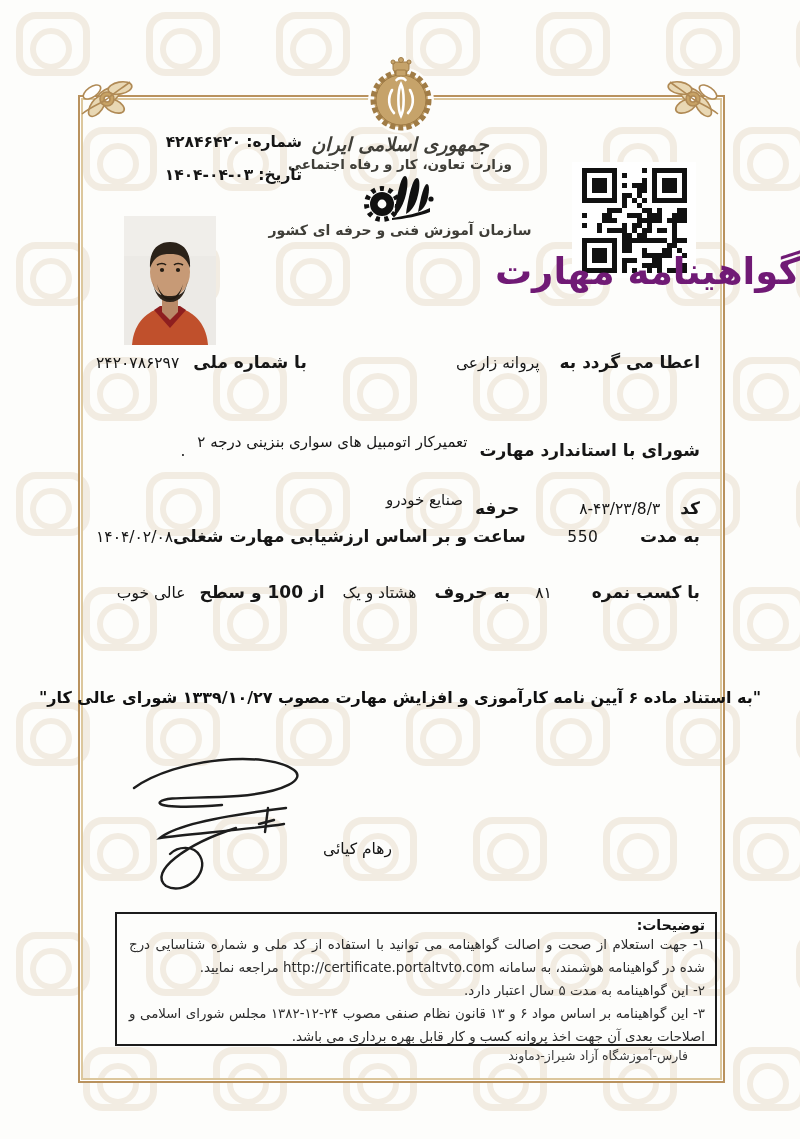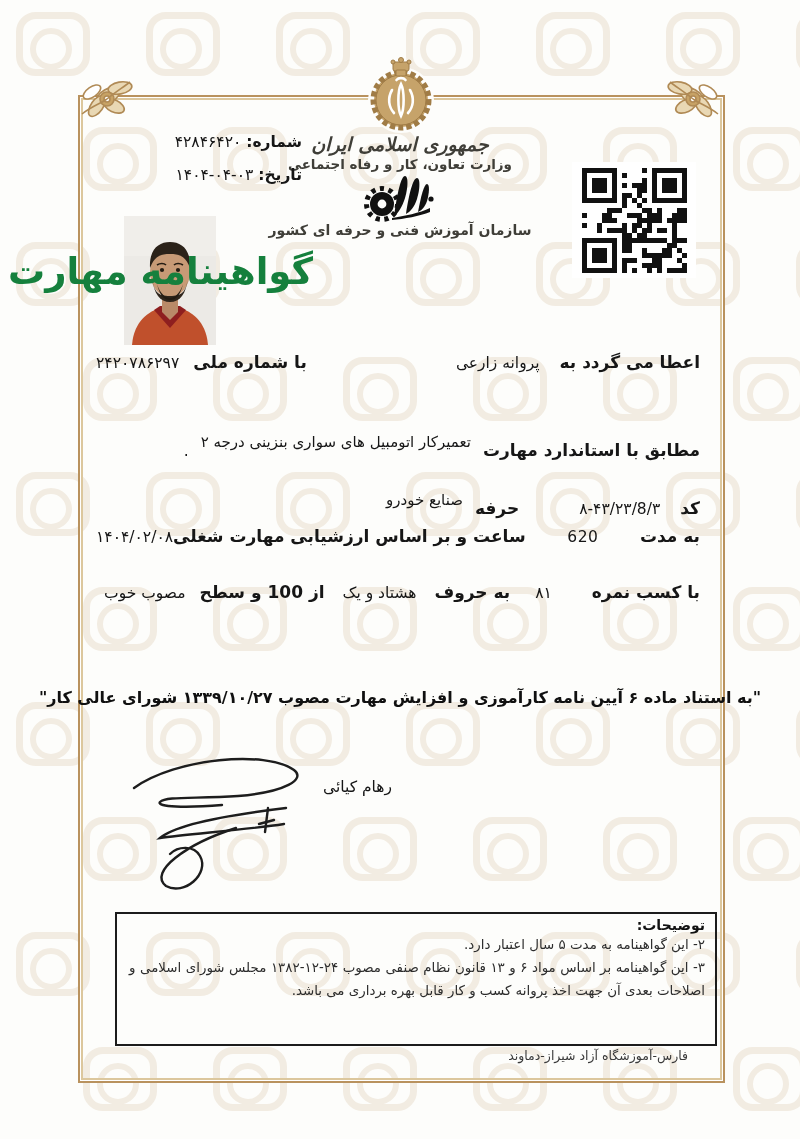--- a/index.html
+++ b/index.html
@@ -23,44 +23,44 @@
   .hdr-txt{position:absolute;left:0;right:0;text-align:center;z-index:2;color:#3f3e38;}
   #hdr-country{top:133px;font-size:19px;font-weight:600;font-style:italic;}
   #hdr-ministry{top:156px;font-size:13.5px;font-weight:600;}
   #hdr-org{top:222px;font-size:14px;font-weight:600;}
   #emblem{position:absolute;left:360px;top:54px;z-index:4;}
   #tvto-logo{position:absolute;left:364px;top:166px;z-index:2;}
   
   #meta{position:absolute;top:133px;right:498px;width:220px;z-index:2;text-align:right;}
   .meta-row{margin-bottom:15px;font-size:15.5px;white-space:nowrap;}
   .meta-row b{font-weight:700;}
-  .meta-val{font-weight:400;letter-spacing:.5px;}
+  .meta-val{font-weight:700;letter-spacing:.5px;}
   
   #qr{position:absolute;left:572px;top:162px;width:124px;height:116px;background:#fff;
       z-index:2;display:flex;align-items:center;justify-content:center;}
   #photo{position:absolute;left:124px;top:216px;width:92px;height:129px;z-index:2;}
   
-  #title{position:absolute;left:8px;right:0;top:250px;z-index:2;text-align:left;
-      font-size:37px;font-weight:700;color:#15803d;}
+  #title{position:absolute;left:0;right:0;top:250px;z-index:2;text-align:right;
+      font-size:37px;font-weight:700;color:#701a75;}
   
   .bline{position:absolute;left:96px;right:100px;z-index:2;display:flex;
       align-items:baseline;font-size:15.5px;white-space:nowrap;}
   .bline b{font-size:17px;font-weight:700;}
   .sp12{width:12px}.sp14{width:14px}.sp18{width:18px}.sp20{width:20px}
   .sp25{width:25px}.sp40{width:40px}.sp45{width:45px}.sp60{width:60px}
   .grow{flex:1}
   .raised{position:relative;top:-9px;font-size:15px;margin-top:32px;}
   .num{letter-spacing:.5px;}
   #l1{top:352px}#l2{top:410px}#l3{top:468px}#l4{top:526px}#l5{top:582px}
   
   #legal{position:absolute;left:0;right:0;top:688px;z-index:2;text-align:center;
       font-size:16px;font-weight:700;color:#101010;}
   
   #sig-title{position:absolute;top:780px;right:267px;z-index:2;font-size:17.5px;font-weight:700;}
-  #sig-name{position:absolute;top:778px;right:408px;z-index:2;font-size:15.5px;}
+  #sig-name{position:absolute;top:840px;right:408px;z-index:2;font-size:15.5px;}
   #sig-scribble{position:absolute;left:126px;top:756px;z-index:3;}
   
   #notes{position:absolute;left:115px;top:912px;width:602px;height:134px;z-index:2;
       border:2px solid #1c1c1c;box-sizing:border-box;padding:3px 10px 0 12px;
       color:#2c2c2c;}
   #notes-head{font-size:14px;font-weight:700;color:#111;}
   .note{font-size:13.4px;line-height:23px;text-align:justify;}
   #issuer{position:absolute;top:1048px;right:112px;z-index:2;font-size:12.5px;color:#3a3a3a;}
 </style>
 </head>
@@ -371,74 +371,75 @@
     <b>اعطا می گردد به</b>
     <span class="sp20"></span>
     <span>پروانه زارعی</span>
     <span class="grow"></span>
     <b>با شماره ملی</b>
     <span class="sp14"></span>
     <span class="num">۲۴۲۰۷۸۶۲۹۷</span>
   </div>
 
   <div class="bline" id="l2">
-    <b>مطابق با استاندارد مهارت</b>
+    <b>شورای با استاندارد مهارت</b>
     <span class="sp12"></span>
     <span class="raised">تعمیرکار اتومبیل های سواری بنزینی درجه ۲</span>
     <span class="sp12"></span>
     <span>.</span>
   </div>
 
   <div class="bline" id="l3">
     <b>کد</b>
     <span class="sp20"></span>
     <span class="num" dir="ltr">۸-۴۳/۲۳/8/۳</span>
     <span class="sp60"></span>
     <b>حرفه</b>
     <span class="sp12"></span>
     <span class="raised">صنایع خودرو</span>
   </div>
 
   <div class="bline" id="l4">
     <b>به مدت</b>
     <span class="sp45"></span>
-    <span class="num">620</span>
+    <span class="num">550</span>
     <span class="sp45"></span>
     <b>ساعت و بر اساس ارزشیابی مهارت شغلی</b>
     <span class="grow"></span>
     <span class="num" dir="ltr">۱۴۰۴/۰۲/۰۸</span>
   </div>
 
   <div class="bline" id="l5">
     <b>با کسب نمره</b>
     <span class="sp40"></span>
     <span class="num">۸۱</span>
     <span class="sp25"></span>
     <b>به حروف</b>
     <span class="sp18"></span>
     <span>هشتاد و یک</span>
     <span class="sp18"></span>
     <b>از 100 و سطح</b>
     <span class="sp14"></span>
-    <span>مصوب خوب</span>
+    <span>عالی خوب</span>
   </div>
 
   <div id="legal">"به استناد ماده ۶ آیین نامه کارآموزی و افزایش مهارت مصوب ۱۳۳۹/۱۰/۲۷ شورای عالی کار"</div>
 
   <div id="sig-name">رهام کیائی</div>
   <svg id="sig-scribble" width="200" height="140" viewBox="0 0 200 140">
     <g stroke="#1d1d1d" stroke-width="2.4" fill="none" stroke-linecap="round">
       <path d="M8 32 C50 2,140 -6,168 14 C180 23,160 36,112 40 C70 43,40 40,34 46 C30 51,60 52,96 49"></path>
       <path d="M160 52 C110 58,50 68,34 82 C60 78,120 74,158 68"></path>
       <path d="M110 72 C60 88,22 116,40 130 C58 140,84 118,74 100 C68 89,52 90,44 98"></path>
       <path d="M142 52 L139 76"></path>
       <path d="M133 68 L148 64"></path>
     </g>
   </svg>
 
   <div id="notes">
     <div id="notes-head">توضیحات:</div>
+    <div class="note">۱- جهت استعلام از صحت و اصالت گواهینامه می توانید با استفاده از کد ملی و شماره شناسایی درج شده در گواهینامه هوشمند، به سامانه http://certificate.portaltvto.com مراجعه نمایید.</div>
     <div class="note">۲- این گواهینامه به مدت ۵ سال اعتبار دارد.</div>
     <div class="note">۳- این گواهینامه بر اساس مواد ۶ و ۱۳ قانون نظام صنفی مصوب ۲۴-۱۲-۱۳۸۲ مجلس شورای اسلامی و اصلاحات بعدی آن جهت اخذ پروانه کسب و کار قابل بهره برداری می باشد.</div>
   </div>
   <div id="issuer">فارس-آموزشگاه آزاد شیراز-دماوند</div>
 
 </div>
 
 </body></html>

